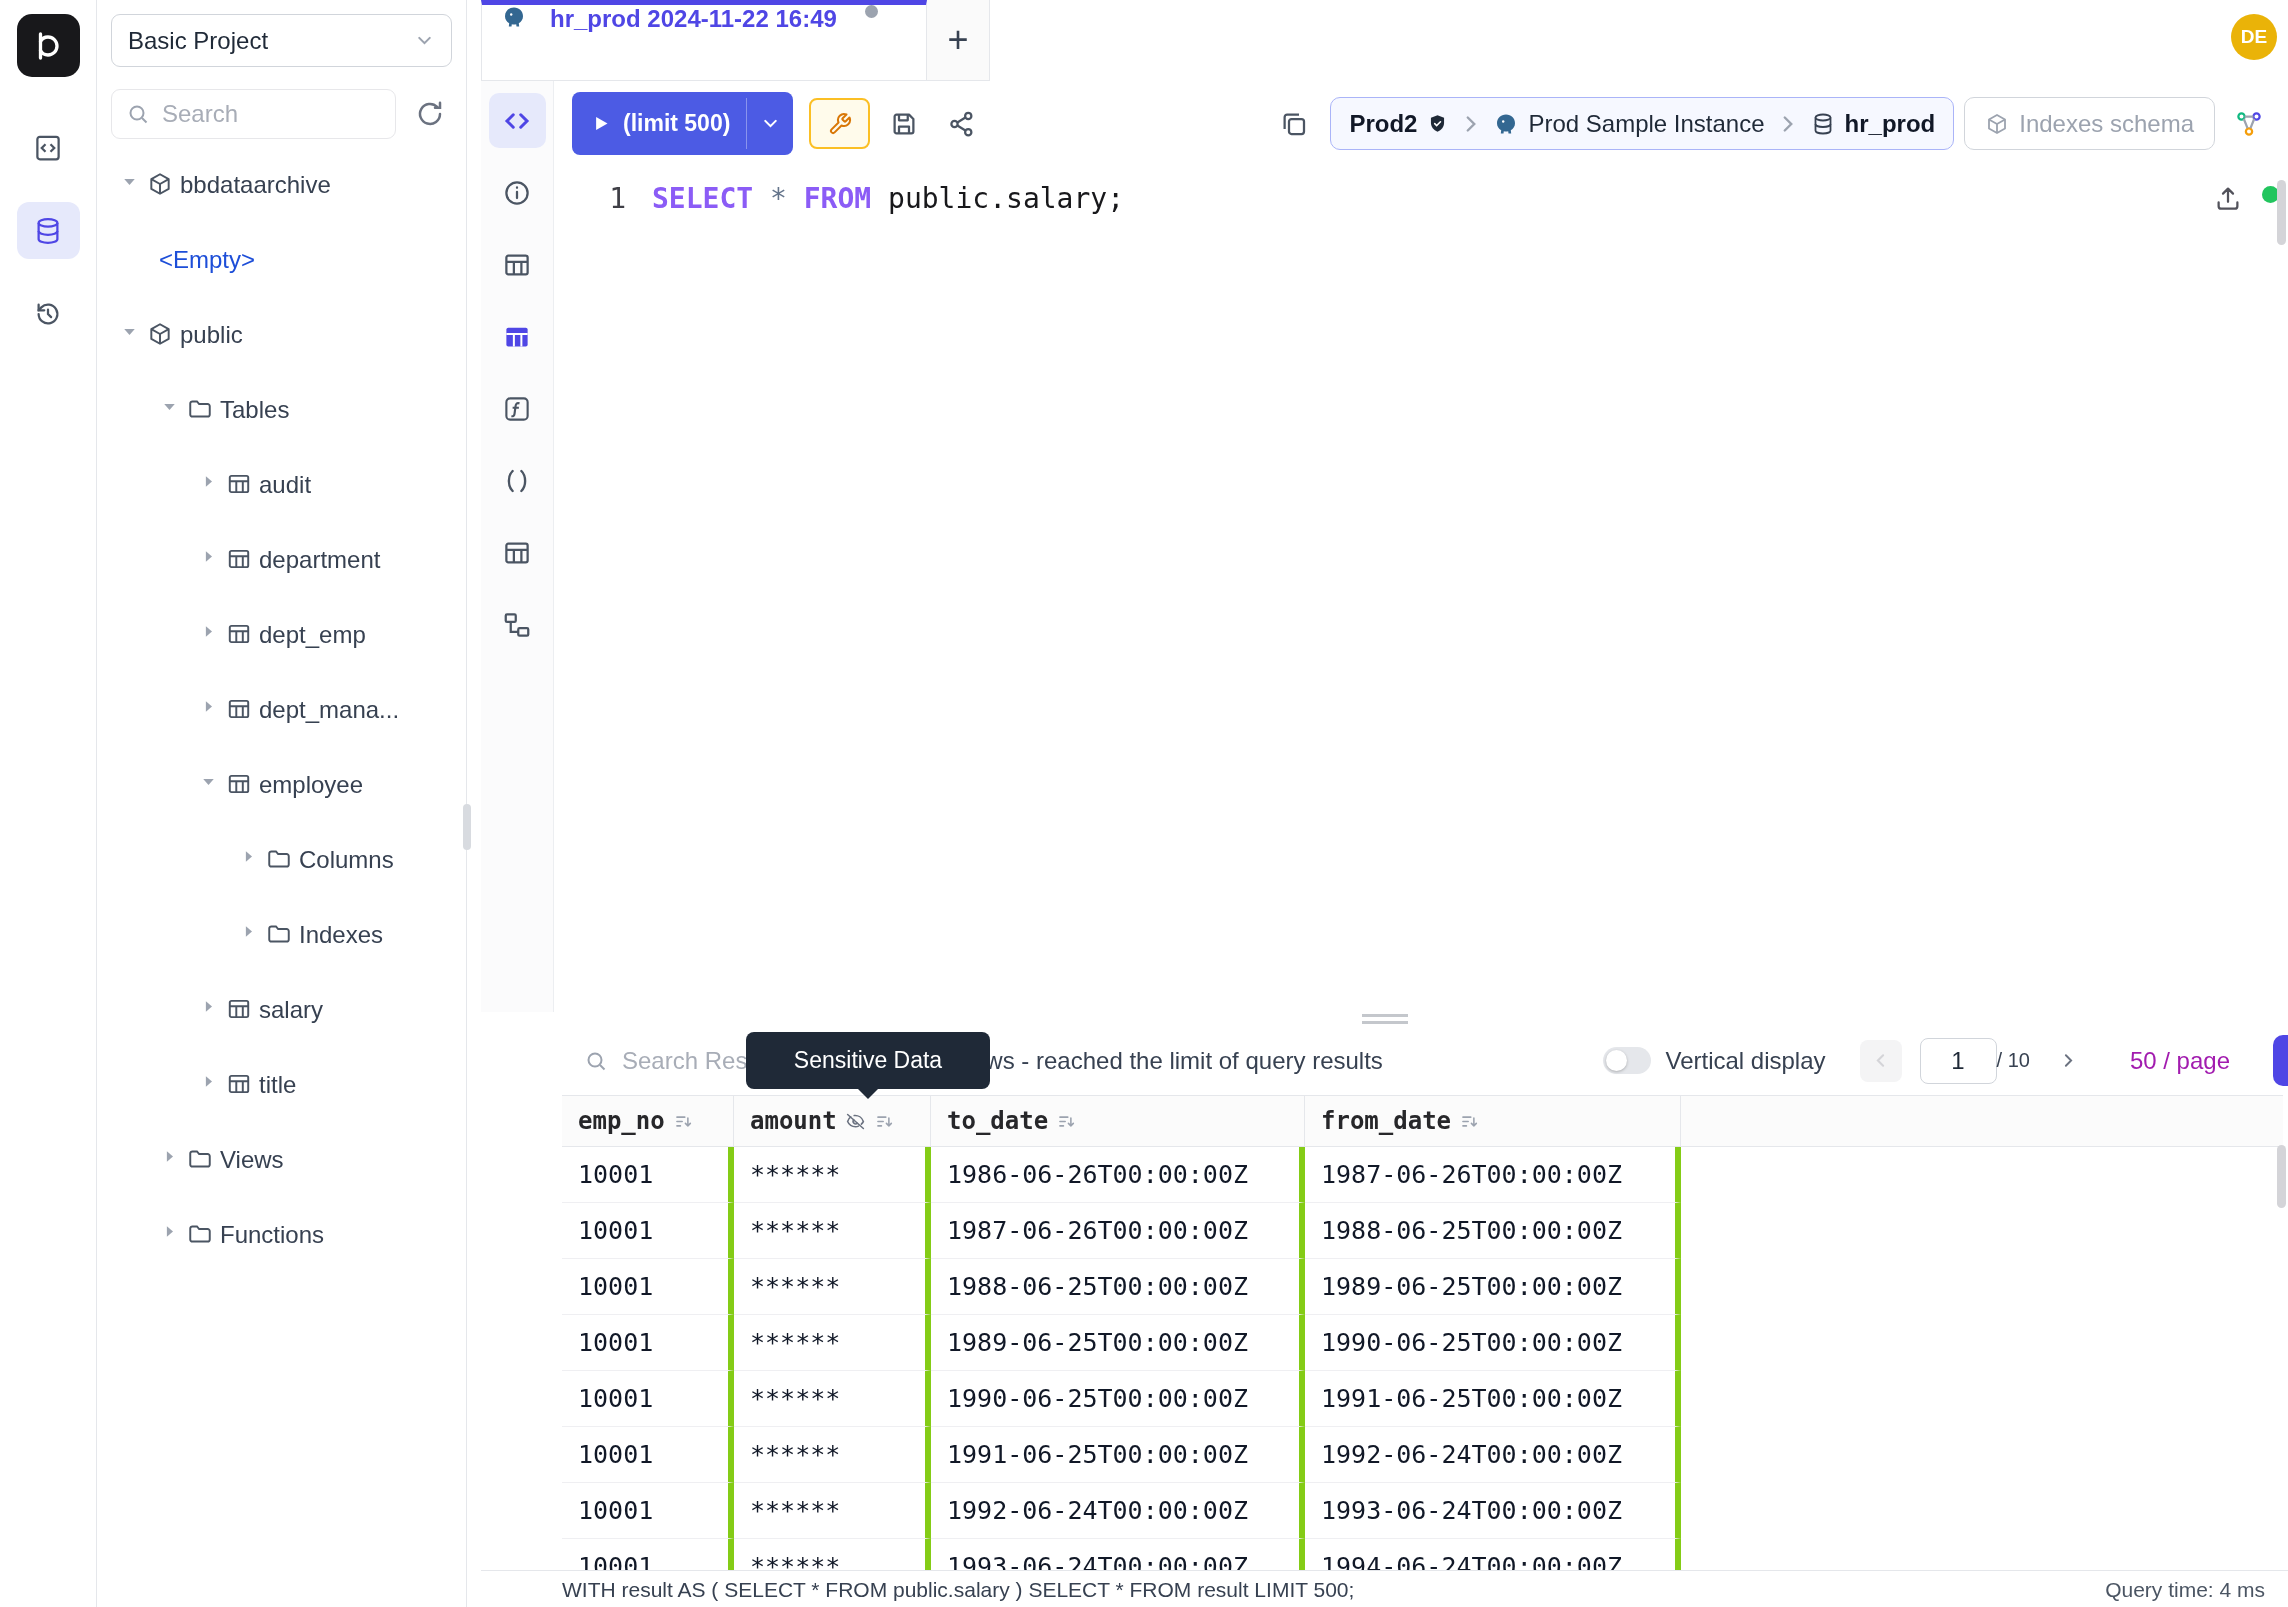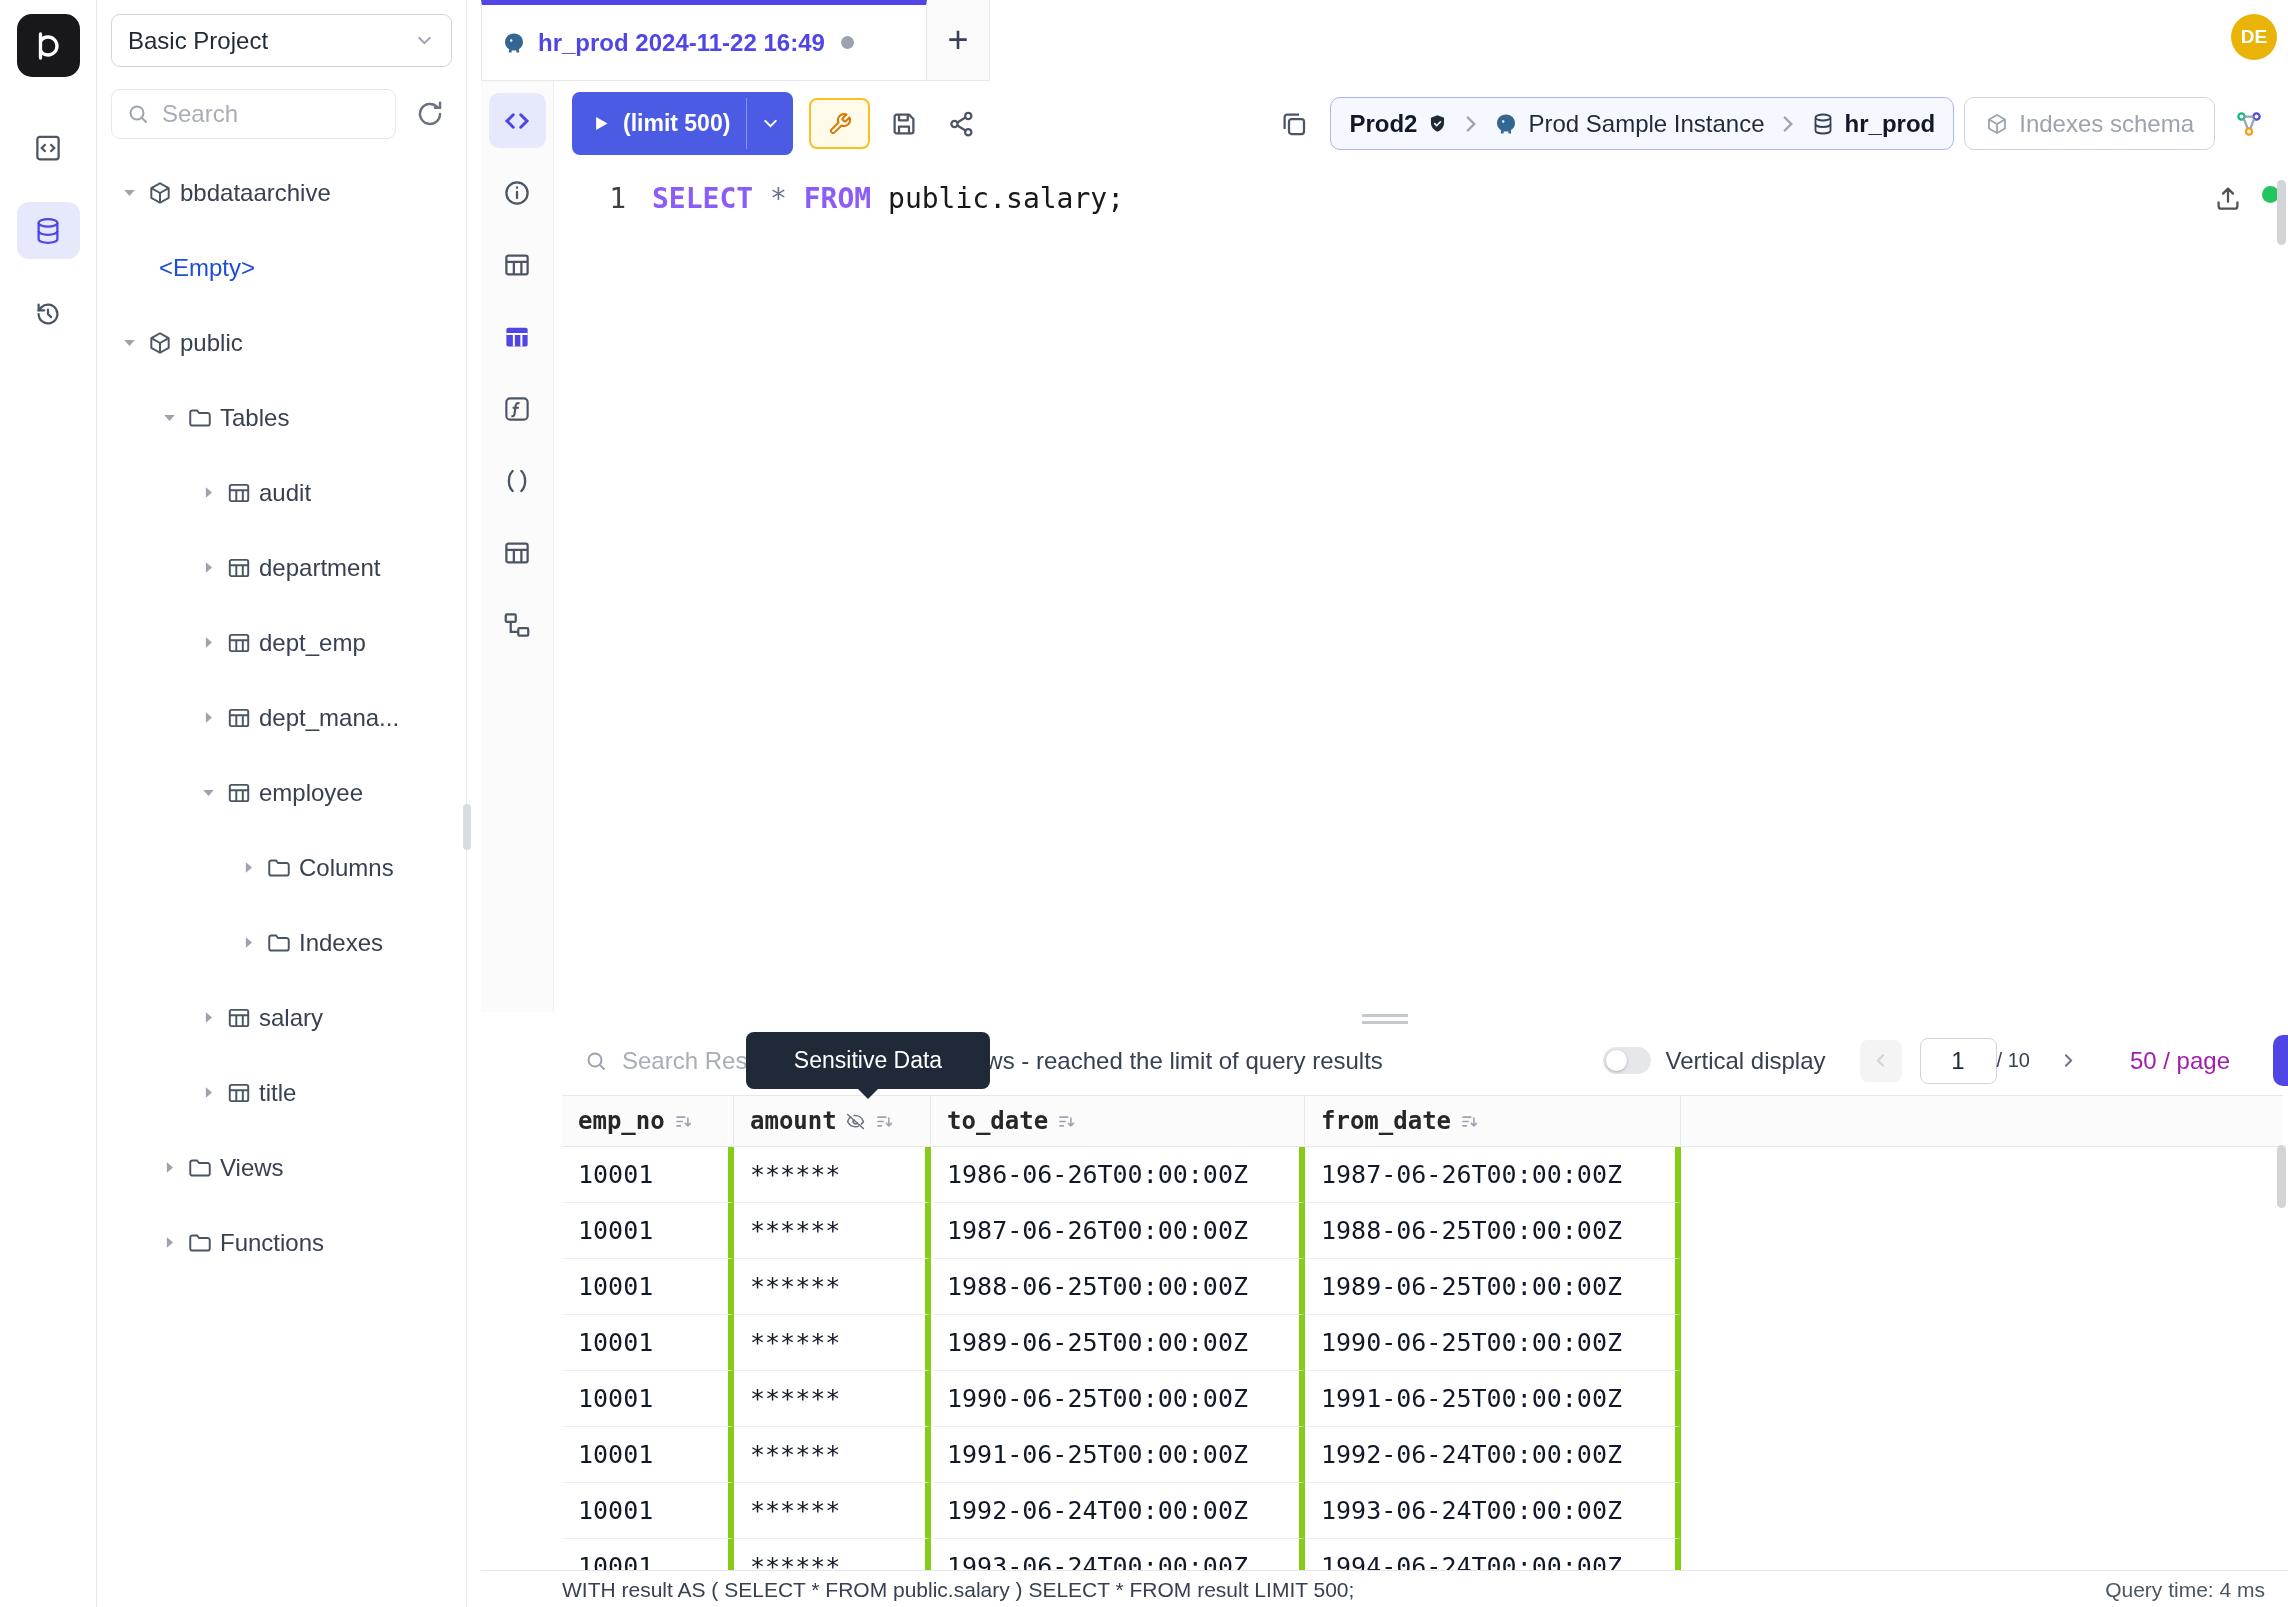--- a/index.html
+++ b/index.html
@@ -25,31 +25,31 @@
     align-items:center; justify-content:space-between; padding:0 16px; font-size:24px;
     color:#1f2937; background:#fff; cursor:pointer; }
   .search-row { display:flex; align-items:center; gap:12px; margin-top:22px; }
   .search-box { flex:1; height:50px; border:1px solid #e7e7ea; border-radius:9px; display:flex;
     align-items:center; gap:12px; padding:0 14px; color:#9ca3af; }
   .search-box input { border:none; outline:none; font-size:24px; width:100%; background:transparent; color:#374151; }
   .search-box input::placeholder { color:#a8adb7; }
   .refresh-btn { width:44px; height:44px; display:flex; align-items:center; justify-content:center;
     color:#6b7280; background:none; border:none; cursor:pointer; }
   .tree { margin-top:18px; font-size:24px; }
-  .tree-row { display:flex; align-items:center; height:43px; gap:7px; cursor:pointer; white-space:nowrap;margin-top:32px; }
+  .tree-row { display:flex; align-items:flex-start; height:43px; gap:7px; cursor:pointer; white-space:nowrap;margin-top:32px; }
   .tree-row .chev { width:22px; height:22px; color:#9ca3af; }
   .tree-row .node { width:26px; height:26px; color:#4b5563; }
   .tree-label { color:#374151; }
   .tree-label.muted { color:#1d4ed8; }
 
   
   .main { flex:1; min-width:0; display:flex; flex-direction:column; padding-left:14px; position:relative; }
 
   .tabbar { height:81px; display:flex; align-items:stretch; position:relative; flex:none; }
-  .tab { width:446px; display:flex; align-items:center; gap:12px; padding:0 20px;
+  .tab { width:446px; display:flex; gap:24px; padding:0 20px;
     border-top:5px solid #4f46e5; border-left:1px solid #e5e7eb; border-right:1px solid #e5e7eb;
     border-bottom:1px solid #e5e7eb; background:#fff; cursor:pointer; }
   .tab-label { color:#4f46e5; font-weight:600; font-size:24px; white-space:nowrap; }
   .tab-dot { width:13px; height:13px; border-radius:50%; background:#9ca3af; margin-left:4px; flex:none; }
   .tab-add { width:63px; display:flex; align-items:center; justify-content:center; background:#fafafa;
     border-right:1px solid #e5e7eb; border-bottom:1px solid #e5e7eb; border-top:none; border-left:none;
     font-size:36px; color:#374151; cursor:pointer; }
   .avatar { position:absolute; right:12px; top:14px; width:46px; height:46px; border-radius:50%;
     background:#eab308; color:#fff; font-weight:700; font-size:19px; display:flex; align-items:center;
     justify-content:center; cursor:pointer; }

